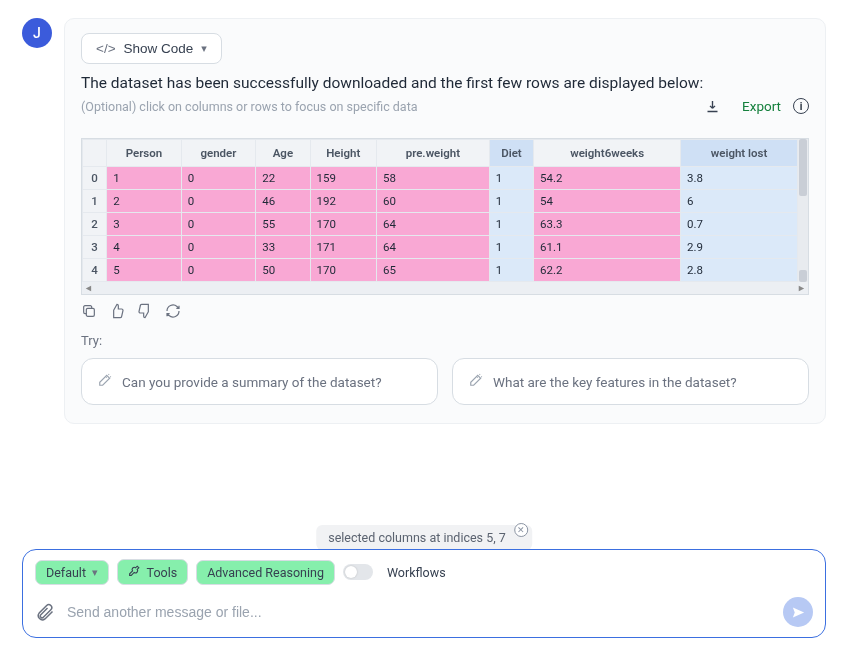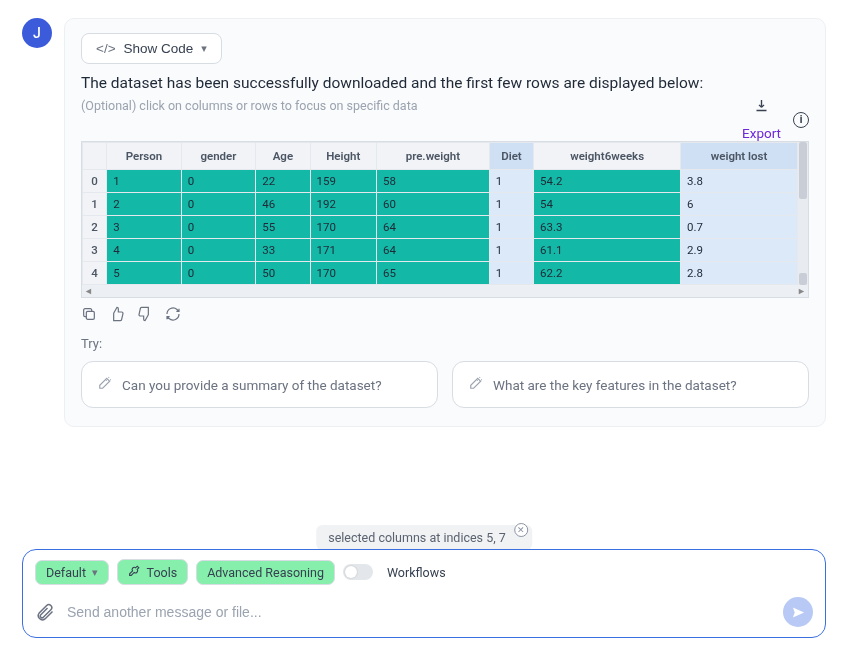--- a/index.html
+++ b/index.html
@@ -46,40 +46,40 @@
     margin-bottom: 10px;
   }
   .show-code-btn .code-ico { color: #6b7280; }
   .chev { color: #6b7280; font-size: 11px; }
   .msg-text {
     font-size: 15.5px;
     color: #1f2937;
     margin-bottom: 6px;
   }
   .table-header-row {
-    display: flex; justify-content: space-between; align-items: flex-start;
-    margin-bottom: 0;
+    display: flex; justify-content: space-between; align-items: flex-end;
+    margin-bottom: 24px;
   }
   .hint {
     font-size: 12.5px;
     color: #9aa3af;
   }
   .export-group { display: flex; align-items: center; gap: 12px; }
   .export-btn {
-    display: inline-flex; align-items: center; gap: 12px;
-    color: #6d28d9; font-size: 13.5px; cursor: pointer; flex-direction: column;
+    display: inline-flex; align-items: center; gap: 22px;
+    color: #15803d; font-size: 13.5px; cursor: pointer;
   }
   .info-ico {
     width: 16px; height: 16px; border: 1.5px solid #374151; border-radius: 50%;
     display: flex; align-items: center; justify-content: center;
     font-size: 10px; font-weight: bold; cursor: pointer;
   }
   .table-wrap {
     border: 1px solid #d7dde3;
-    background: #14b8a6;
+    background: #f9a8d4;
     overflow: hidden;
     position: relative;
   }
   table { border-collapse: collapse; width: calc(100% - 10px); table-layout: fixed; }
   th, td {
     border: 1px solid #e5e9ee;
     padding: 4px 6px;
     font-size: 11.5px;
     text-align: left;
     white-space: nowrap;

